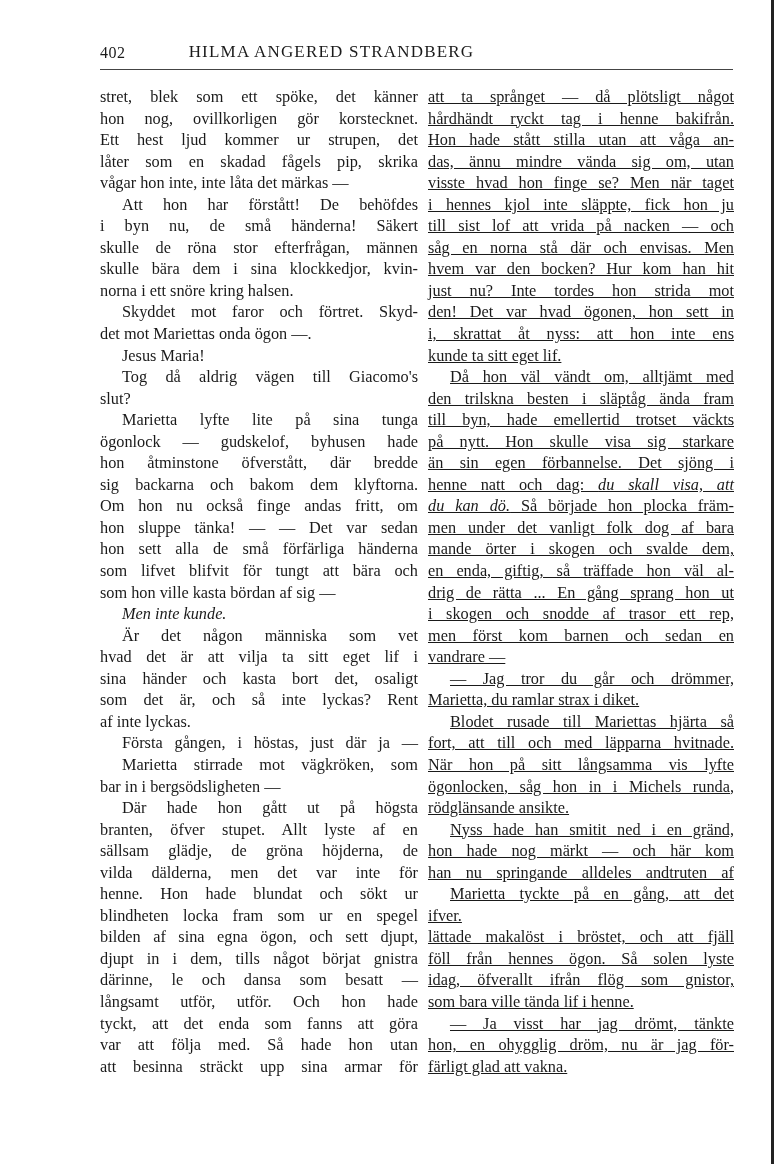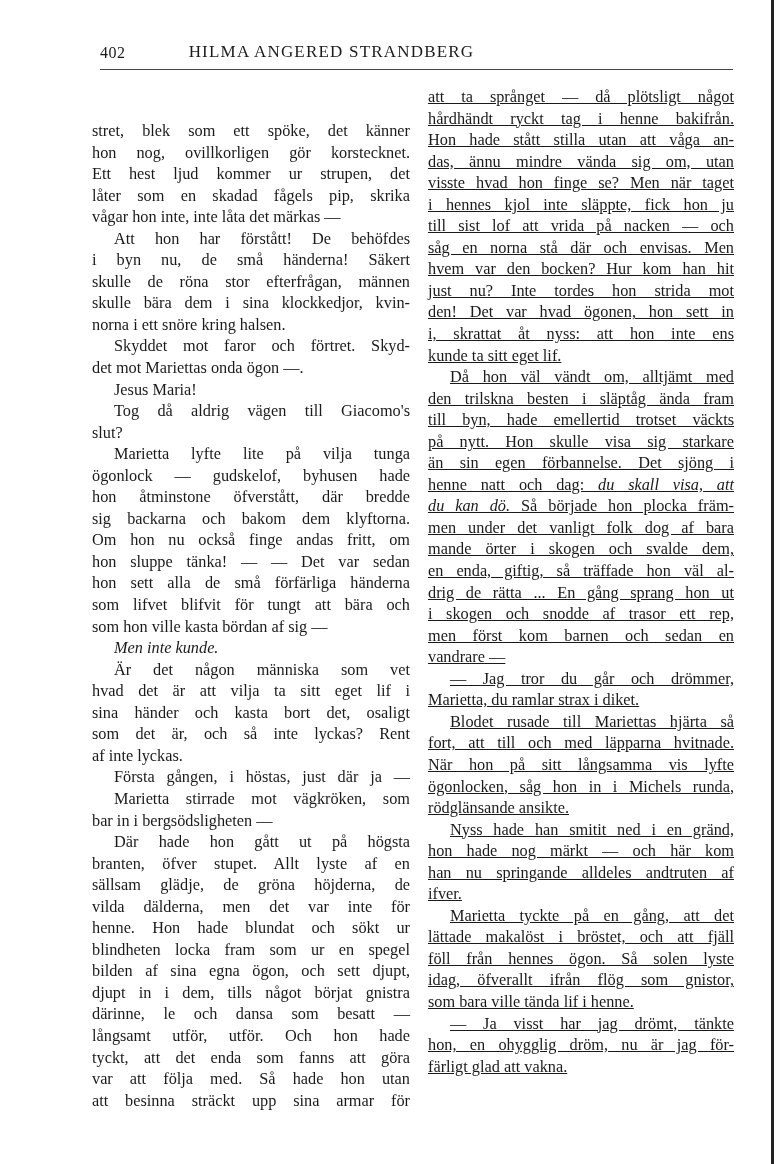--- a/index.html
+++ b/index.html
@@ -3,21 +3,21 @@
 <meta charset="utf-8">
 <style>
   html, body { margin:0; padding:0; }
   body { width:776px; height:1164px; background:#ffffff; position:relative; overflow:hidden;
          font-family:"Liberation Serif", "DejaVu Serif", serif; color:#1a1a1a; }
   .edge { position:absolute; left:771px; top:0; width:3px; height:1164px; background:#222; }
   .page-number { position:absolute; left:100px; top:44px; font-size:16px; letter-spacing:0.5px; }
   .running-head { position:absolute; left:0; width:613px; top:42px; text-align:center; font-size:17px; letter-spacing:1.2px; padding-left:50px; box-sizing:border-box; }
   .rule { position:absolute; left:100px; width:633px; top:69px; height:1px; background:#444; }
   .col { position:absolute; top:86px; font-size:16.3px; line-height:21.55px; }
-  .col-left { left:92px; width:318px;margin-top:34px; }
+  .col-left { left:100px; width:318px; }
   .col-right { left:428px; width:306px;text-decoration:underline; }
   .line { display:block; white-space:nowrap; text-align:justify; text-align-last:justify; height:21.55px; }
   .line.last { text-align-last:left; }
   .line.indent { padding-left:22px; }
   .line i, .it { font-style:italic; }
 </style>
 </head>
 <body>
 
 <div class="edge"></div>
@@ -34,21 +34,21 @@
     <span class="line indent">Att hon har förstått! De behöfdes</span>
     <span class="line">i byn nu, de små händerna! Säkert</span>
     <span class="line">skulle de röna stor efterfrågan, männen</span>
     <span class="line">skulle bära dem i sina klockkedjor, kvin-</span>
     <span class="line last">norna i ett snöre kring halsen.</span>
     <span class="line indent">Skyddet mot faror och förtret. Skyd-</span>
     <span class="line last">det mot Mariettas onda ögon —.</span>
     <span class="line last indent">Jesus Maria!</span>
     <span class="line indent">Tog då aldrig vägen till Giacomo's</span>
     <span class="line last">slut?</span>
-    <span class="line indent">Marietta lyfte lite på vilja tunga</span>
+    <span class="line indent">Marietta lyfte lite på sina tunga</span>
     <span class="line">ögonlock — gudskelof, byhusen hade</span>
     <span class="line">hon åtminstone öfverstått, där bredde</span>
     <span class="line">sig backarna och bakom dem klyftorna.</span>
     <span class="line">Om hon nu också finge andas fritt, om</span>
     <span class="line">hon sluppe tänka! — — Det var sedan</span>
     <span class="line">hon sett alla de små förfärliga händerna</span>
     <span class="line">som lifvet blifvit för tungt att bära och</span>
     <span class="line last">som hon ville kasta bördan af sig —</span>
     <span class="line last indent"><i>Men inte kunde.</i></span>
     <span class="line indent">Är det någon människa som vet</span>
@@ -104,22 +104,22 @@
     <span class="line indent">— Jag tror du går och drömmer,</span>
     <span class="line last">Marietta, du ramlar strax i diket.</span>
     <span class="line indent">Blodet rusade till Mariettas hjärta så</span>
     <span class="line">fort, att till och med läpparna hvitnade.</span>
     <span class="line">När hon på sitt långsamma vis lyfte</span>
     <span class="line">ögonlocken, såg hon in i Michels runda,</span>
     <span class="line last">rödglänsande ansikte.</span>
     <span class="line indent">Nyss hade han smitit ned i en gränd,</span>
     <span class="line">hon hade nog märkt — och här kom</span>
     <span class="line">han nu springande alldeles andtruten af</span>
+    <span class="line indent">Marietta tyckte på en gång, att det</span>
     <span class="line last">ifver.</span>
-    <span class="line indent">Marietta tyckte på en gång, att det</span>
     <span class="line">lättade makalöst i bröstet, och att fjäll</span>
     <span class="line">föll från hennes ögon. Så solen lyste</span>
     <span class="line">idag, öfverallt ifrån flög som gnistor,</span>
     <span class="line last">som bara ville tända lif i henne.</span>
     <span class="line indent">— Ja visst har jag drömt, tänkte</span>
     <span class="line">hon, en ohygglig dröm, nu är jag för-</span>
     <span class="line last">färligt glad att vakna.</span>
   </div>
 
 </body></html>

